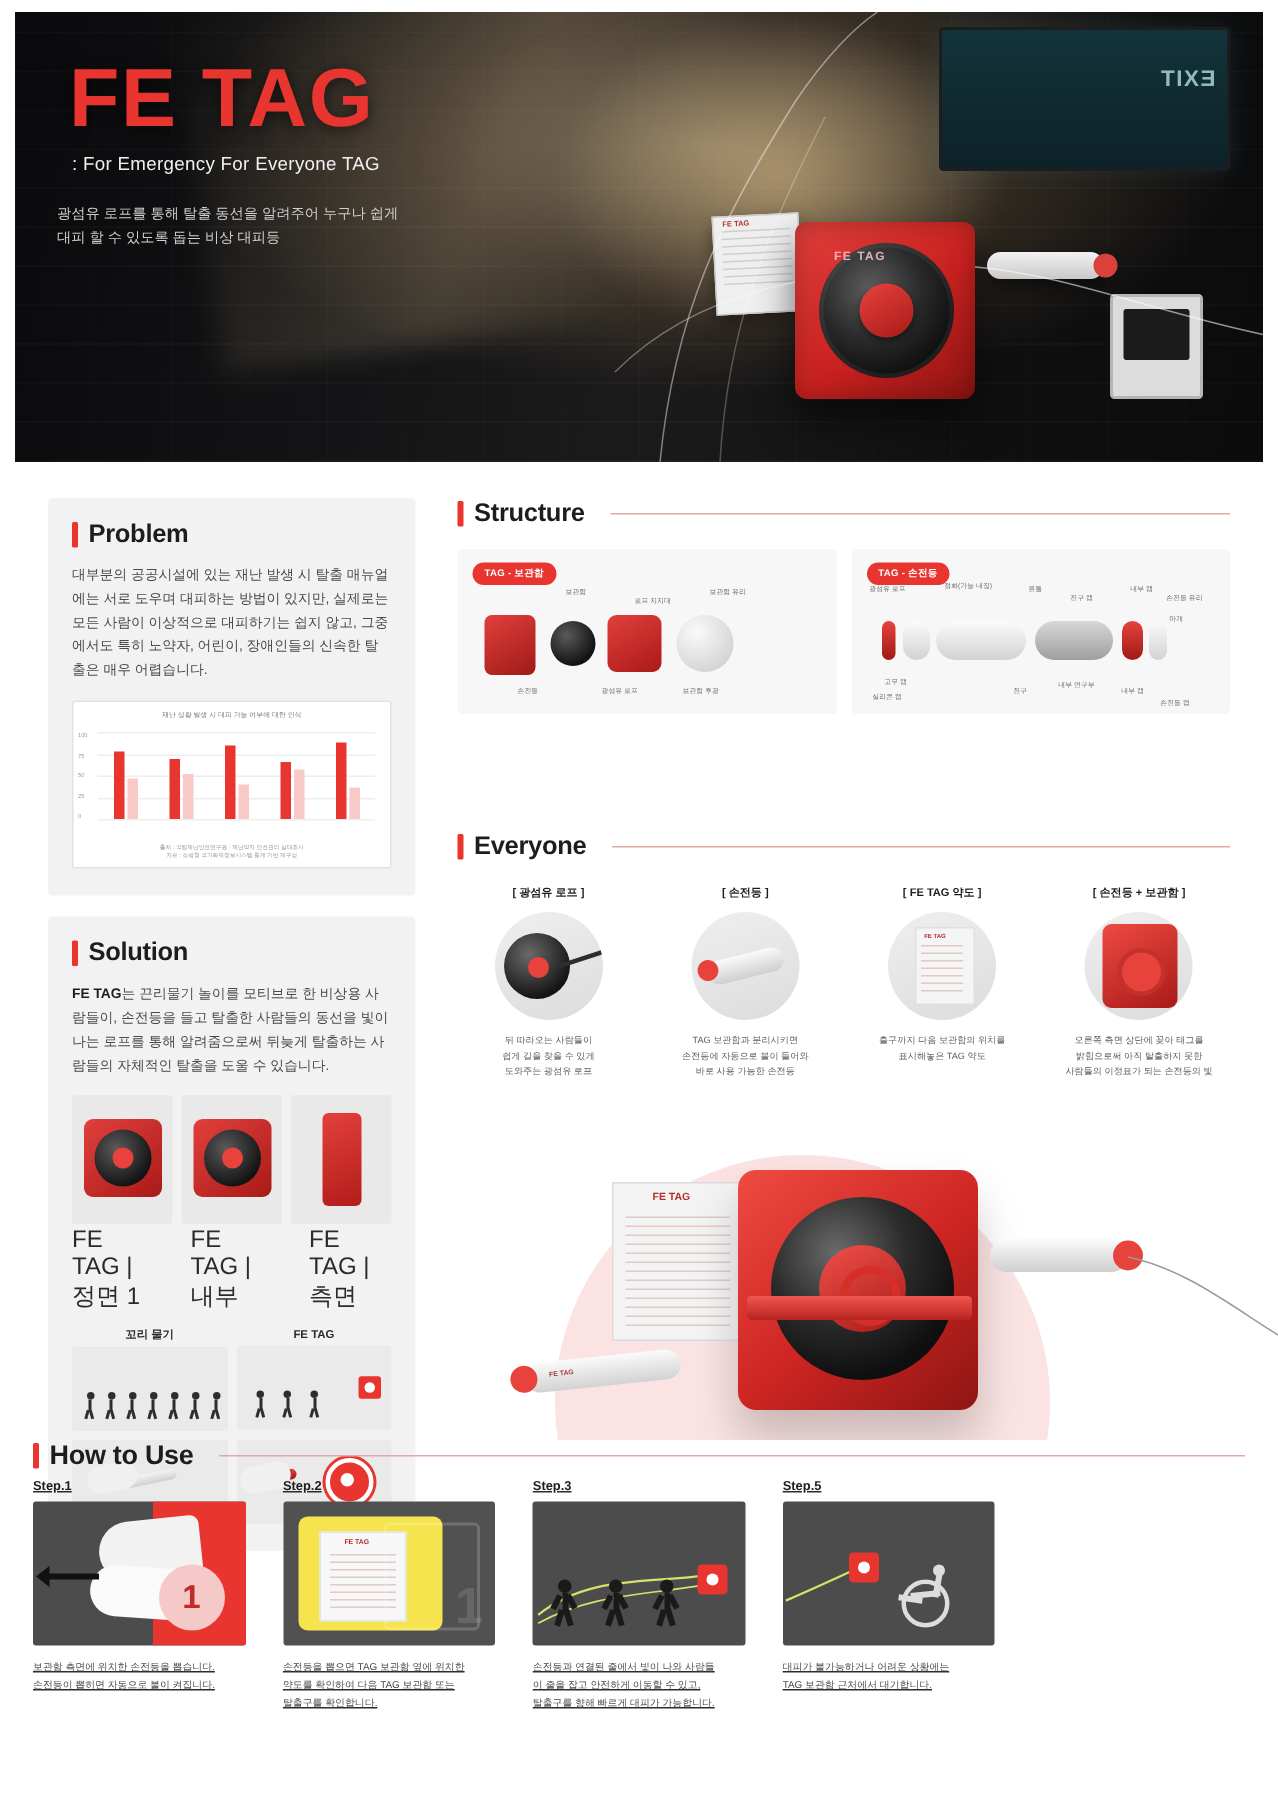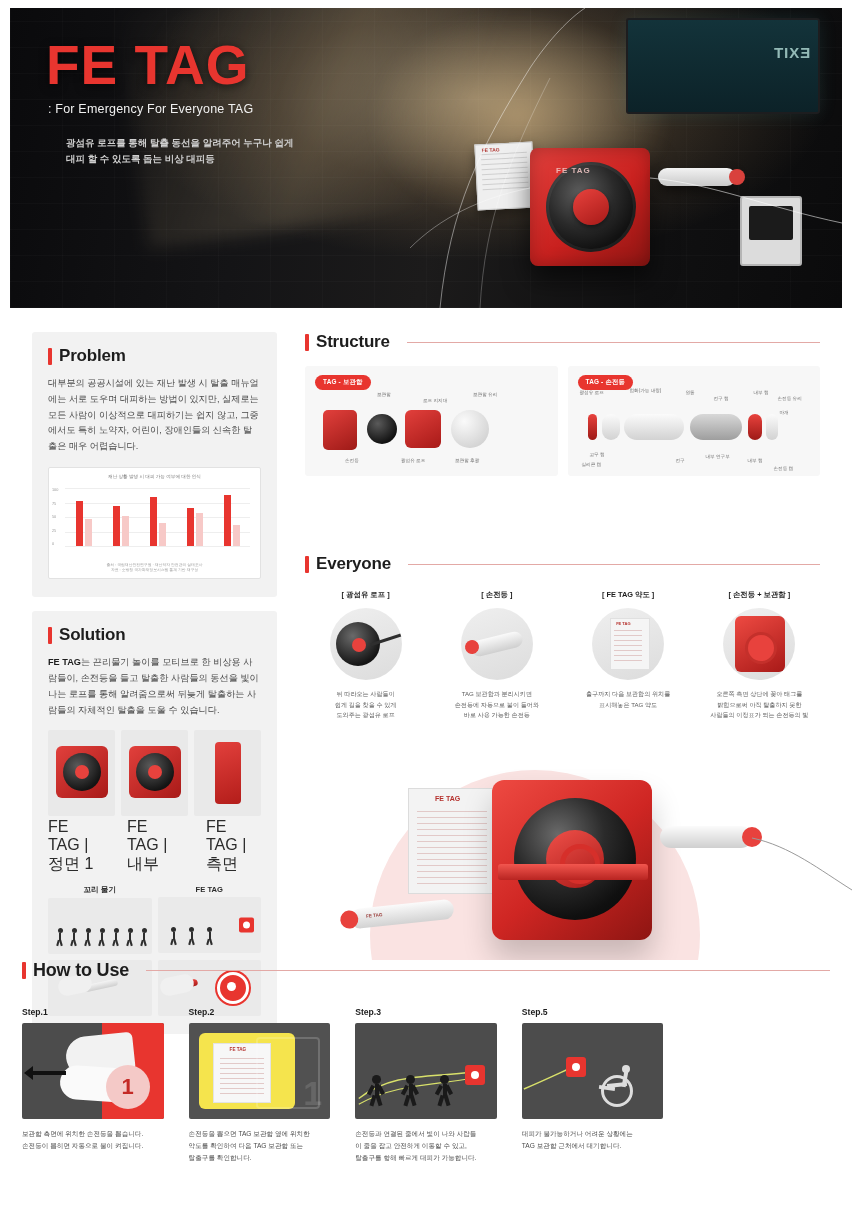--- a/index.html
+++ b/index.html
@@ -79,21 +79,21 @@
   .hero .wire{position:absolute;left:0;top:0;width:832px;height:300px;}
 
   .hero-title{
     position:absolute;left:36px;top:30px;font-size:55px;font-weight:800;letter-spacing:1px;
     color:#e8352f;line-height:1;text-shadow:0 2px 10px rgba(0,0,0,.6);
   }
   .hero-sub{
     position:absolute;left:38px;top:94px;font-size:12.5px;color:#f0f0f0;font-weight:400;letter-spacing:.2px;
   }
   .hero-desc{
-    position:absolute;left:56px;top:127px;font-size:9.5px;color:#cfcfcf;line-height:1.65;max-width:300px;font-weight:bold;
+    position:absolute;left:28px;top:127px;font-size:9.5px;color:#cfcfcf;line-height:1.65;max-width:300px;
   }
 
   
   .sec-h{display:flex;align-items:center;gap:7px;}
   .sec-h .bar{width:4px;height:17px;background:#e8352f;display:inline-block;border-radius:1px;}
   .sec-h .txt{font-size:17px;font-weight:800;color:#1d1d1d;letter-spacing:-.2px;}
   .sec-h .rule{flex:1;height:1px;background:#e3a9a6;margin-left:10px;}
 
   
   .leftcol{position:absolute;left:32px;top:332px;width:245px;}
@@ -185,21 +185,21 @@
   .product .box .hub:after{content:"";position:absolute;left:14px;top:14px;width:30px;height:30px;border-radius:50%;border:5px solid #d62f2a;}
   .product .box .bar{position:absolute;left:6px;top:84px;width:150px;height:16px;border-radius:3px;background:linear-gradient(180deg,#f2564e,#b82421);}
   .product .torch2{position:absolute;left:360px;top:66px;width:92px;height:22px;border-radius:11px;background:linear-gradient(180deg,#fbfbfb,#cfcfcf);}
   .product .torch2:after{content:"";position:absolute;right:-10px;top:1px;width:20px;height:20px;border-radius:50%;background:#e8423d;}
   .product .torch3{position:absolute;left:50px;top:144px;width:104px;height:20px;border-radius:10px;background:linear-gradient(180deg,#fbfbfb,#d2d2d2);transform:rotate(-6deg);}
   .product .torch3 .tt{position:absolute;left:16px;top:6px;font-size:4.6px;color:#9a3d3a;font-weight:700;}
   .product .torch3:before{content:"";position:absolute;left:-10px;top:1px;width:18px;height:18px;border-radius:9px;background:#e8423d;}
 
   
   .howto{position:absolute;left:22px;top:960px;width:808px;}
-  .hsteps{display:grid;grid-template-columns:repeat(5,1fr);gap:25px;margin-top:26px;}
+  .hsteps{display:grid;grid-template-columns:repeat(5,1fr);gap:25px;margin-top:4px;text-decoration:underline;}
   .hstep .lab{font-size:8.6px;font-weight:700;color:#1d1d1d;margin-bottom:6px;}
   .hstep .img{height:96px;border-radius:2px;background:#4c4c4c;position:relative;overflow:hidden;}
   .hstep .cap{font-size:6.6px;color:#4a4a4a;line-height:1.8;margin-top:9px;}
   .numcircle{position:absolute;right:14px;bottom:10px;width:44px;height:44px;border-radius:50%;background:#f4c9c7;color:#c42a26;font-size:22px;font-weight:800;display:flex;align-items:center;justify-content:center;}
   .arrowL{position:absolute;left:10px;top:48px;width:34px;height:4px;background:#111;}
   .arrowL:before{content:"";position:absolute;left:-8px;top:-5px;border-right:9px solid #111;border-top:7px solid transparent;border-bottom:7px solid transparent;}
   .yellowpad{position:absolute;left:10px;top:10px;width:96px;height:76px;border-radius:6px;background:#f5e44d;}
   .yellowpad .doc{position:absolute;left:14px;top:10px;width:56px;height:58px;background:#f7f7f7;border:1px solid #e3e3e3;}
   .yellowpad .doc .dt{position:absolute;left:16px;top:3px;font-size:4.6px;font-weight:800;color:#b5302c;}
   .yellowpad .doc .dl{position:absolute;left:6px;top:14px;right:6px;height:1px;background:#e2c9c8;box-shadow:0 5px 0 #e2c9c8,0 10px 0 #e2c9c8,0 15px 0 #e2c9c8,0 20px 0 #e2c9c8,0 25px 0 #e2c9c8,0 30px 0 #e2c9c8,0 35px 0 #e2c9c8;}

